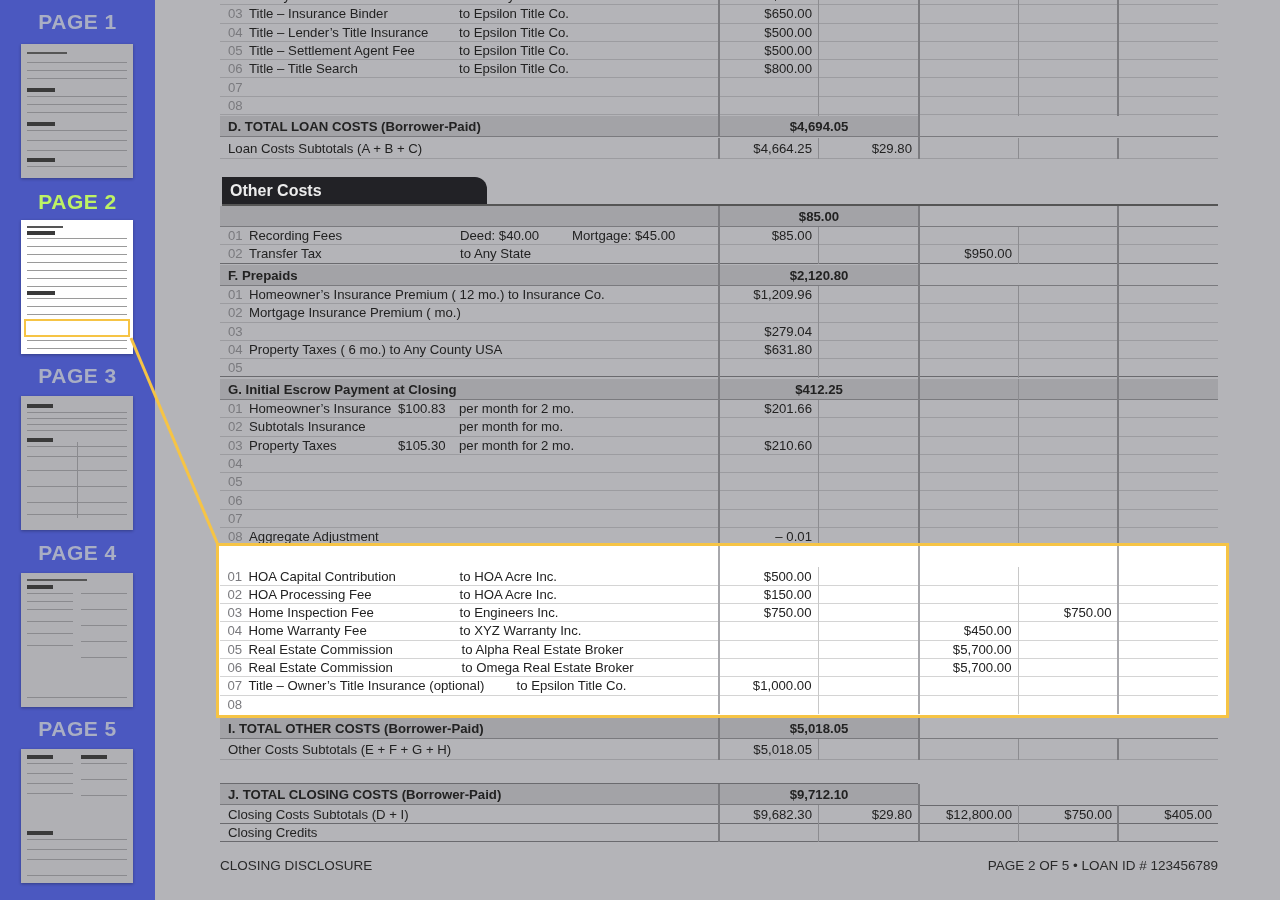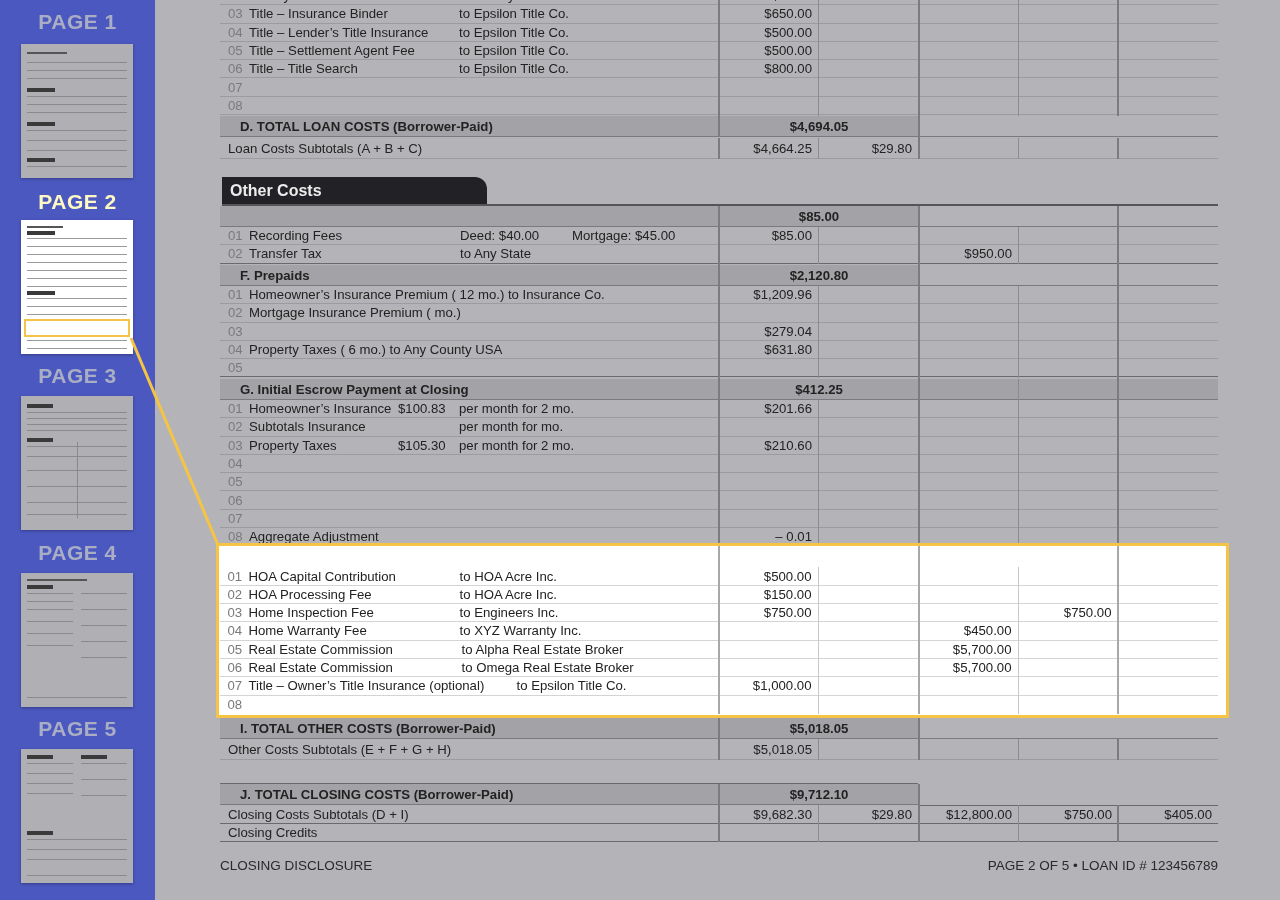--- a/index.html
+++ b/index.html
@@ -2,21 +2,21 @@
 <html><head>
 <meta charset="utf-8">
 <style>
   * { box-sizing: border-box; margin: 0; padding: 0; }
   html, body { width: 1280px; height: 900px; overflow: hidden; background: #b4b4b8; font-family: "Liberation Sans", "DejaVu Sans", sans-serif; }
   .app { position: relative; width: 1280px; height: 900px; }
 
   
   .sidebar { position: absolute; left: 0; top: 0; width: 155px; height: 900px; background: #4b58c0; }
   .thumb-label { position: absolute; left: 0; width: 155px; text-align: center; font-size: 21px; font-weight: bold; letter-spacing: 0.5px; color: #a9aec4; }
-  .thumb-label.active { color: #fef9c3; }
+  .thumb-label.active { color: #bef264; }
   .thumb { position: absolute; left: 21px; width: 112px; height: 134px; background: #b0b0b4; box-shadow: 0 1px 3px rgba(0,0,0,0.3); overflow: hidden; }
   .thumb.active { background: #ffffff; }
   .thumb .ln { position: absolute; height: 1px; background: #8a8a8e; }
   .thumb.active .ln { background: #9a9a9a; }
   .thumb .blk { position: absolute; height: 4px; background: #3a3a3a; }
   .thumb .hl { position: absolute; border: 2px solid #f6c445; }
 
   
   .connector { position: absolute; left: 0; top: 0; width: 1280px; height: 900px; pointer-events: none; }
 
@@ -25,21 +25,21 @@
   .row { position: absolute; left: 0; width: 998px; height: 18.3px; border-bottom: 1px solid #9c9ca0; font-size: 13.2px; color: #222; line-height: 18px; }
   .row .num { position: absolute; left: 8px; color: #7a7a7e; }
   .row .desc { position: absolute; left: 29px; white-space: nowrap; }
   .row .to { position: absolute; white-space: nowrap; }
   .row .c1 { position: absolute; left: 500px; width: 92px; text-align: right; }
   .row .c2 { position: absolute; left: 600px; width: 92px; text-align: right; }
   .row .c3 { position: absolute; left: 700px; width: 92px; text-align: right; }
   .row .c4 { position: absolute; left: 800px; width: 92px; text-align: right; }
   .row .c5 { position: absolute; left: 900px; width: 92px; text-align: right; }
   .row.head { background: #a3a3a7; font-weight: bold; border-bottom: 1px solid #7a7a7e; }
-  .row.head .h-desc { position: absolute; left: 20px; text-align: center; }
+  .row.head .h-desc { position: absolute; left: 8px; text-align: center; }
   .row.head .h-total { position: absolute; left: 500px; width: 198px; text-align: center; }
   .row.head .blank-right { position: absolute; left: 698px; top: 0; width: 300px; height: 100%; background: #b4b4b8; }
   .row.subtotal .s-desc { position: absolute; left: 8px; }
 
   .vline { position: absolute; width: 1px; background: #8c8c90; }
   .vline.thick { width: 2px; background: #7c7c80; }
 
   .section-tab { position: absolute; left: 2px; top: 177px; width: 265px; height: 27px; background: #222226; border-radius: 0 12px 0 0; color: #ececec; font-weight: bold; font-size: 16px; padding: 5px 8px; }
   .section-line { position: absolute; left: 2px; top: 204px; width: 996px; height: 2px; background: #555; }
 

